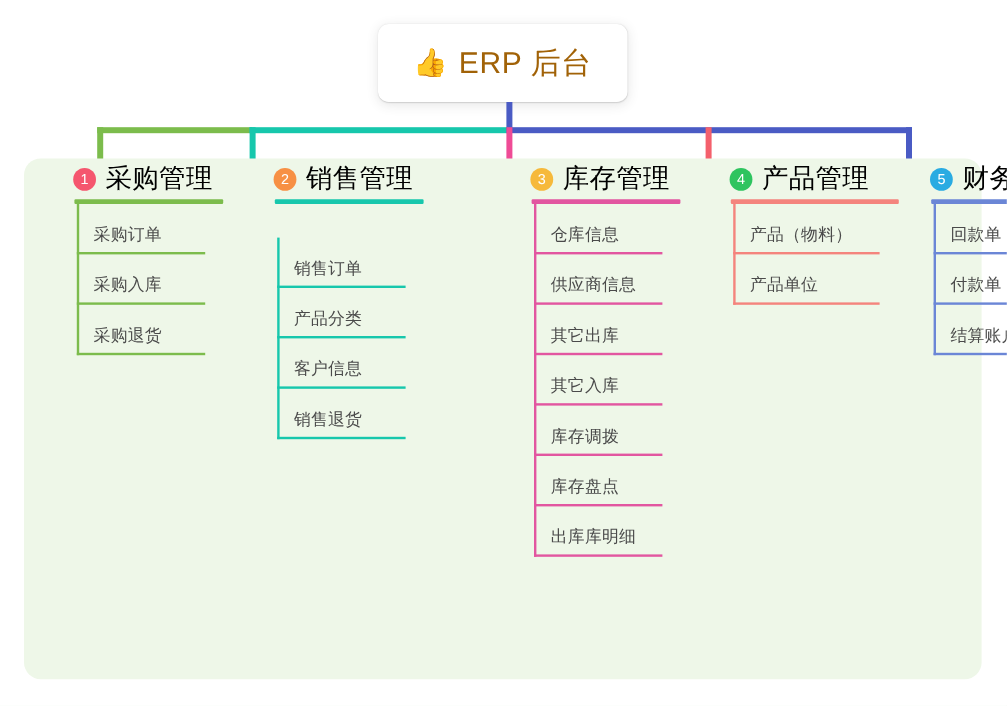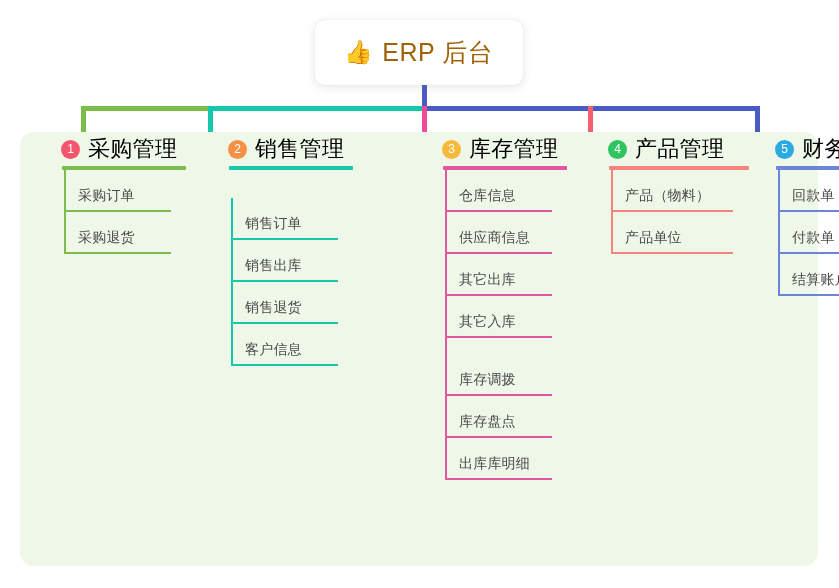--- a/index.html
+++ b/index.html
@@ -190,45 +190,48 @@
       <span class="badge" style="background: rgb(245, 86, 110);">1</span>
       <span class="col-title">采购管理</span>
     </div>
     <div class="col-rule" style="background: rgb(124, 188, 76);"></div>
     <div class="leaf-list">
       <div class="trunk" style="background: rgb(124, 188, 76);"></div>
       <div class="leaf" style="border-bottom-color: rgb(124, 188, 76);">
           <span class="leaf-label">采购订单</span>
         </div>
       <div class="leaf" style="border-bottom-color: rgb(124, 188, 76);">
+          <span class="leaf-label">采购入库</span>
+        </div>
+      <div class="leaf" style="border-bottom-color: rgb(124, 188, 76);">
           <span class="leaf-label">采购退货</span>
         </div>
     </div>
   </div>
 
   <div class="column" id="col-2">
     <div class="col-header">
       <span class="badge" style="background: rgb(247, 144, 68);">2</span>
       <span class="col-title">销售管理</span>
     </div>
     <div class="col-rule" style="background: rgb(23, 199, 172);"></div>
     <div class="leaf-list">
       <div class="trunk" style="background: rgb(23, 199, 172);"></div>
       <div class="leaf" style="border-bottom-color: rgb(23, 199, 172); margin-top: 28px;">
           <span class="leaf-label">销售订单</span>
         </div>
       <div class="leaf" style="border-bottom-color: rgb(23, 199, 172);">
-          <span class="leaf-label">销售出库</span>
+          <span class="leaf-label">产品分类</span>
+        </div>
+      <div class="leaf" style="border-bottom-color: rgb(23, 199, 172);">
+          <span class="leaf-label">客户信息</span>
         </div>
       <div class="leaf" style="border-bottom-color: rgb(23, 199, 172);">
           <span class="leaf-label">销售退货</span>
         </div>
-      <div class="leaf" style="border-bottom-color: rgb(23, 199, 172);">
-          <span class="leaf-label">客户信息</span>
-        </div>
     </div>
   </div>
 
   <div class="column" id="col-3">
     <div class="col-header">
       <span class="badge" style="background: rgb(246, 185, 59);">3</span>
       <span class="col-title">库存管理</span>
     </div>
     <div class="col-rule" style="background: rgb(226, 86, 160);"></div>
     <div class="leaf-list">
@@ -238,21 +241,21 @@
         </div>
       <div class="leaf" style="border-bottom-color: rgb(226, 86, 160);">
           <span class="leaf-label">供应商信息</span>
         </div>
       <div class="leaf" style="border-bottom-color: rgb(226, 86, 160);">
           <span class="leaf-label">其它出库</span>
         </div>
       <div class="leaf" style="border-bottom-color: rgb(226, 86, 160);">
           <span class="leaf-label">其它入库</span>
         </div>
-      <div class="leaf" style="border-bottom-color: rgb(226, 86, 160); margin-top: 16px;">
+      <div class="leaf" style="border-bottom-color: rgb(226, 86, 160);">
           <span class="leaf-label">库存调拨</span>
         </div>
       <div class="leaf" style="border-bottom-color: rgb(226, 86, 160);">
           <span class="leaf-label">库存盘点</span>
         </div>
       <div class="leaf" style="border-bottom-color: rgb(226, 86, 160);">
           <span class="leaf-label">出库库明细</span>
         </div>
     </div>
   </div>

